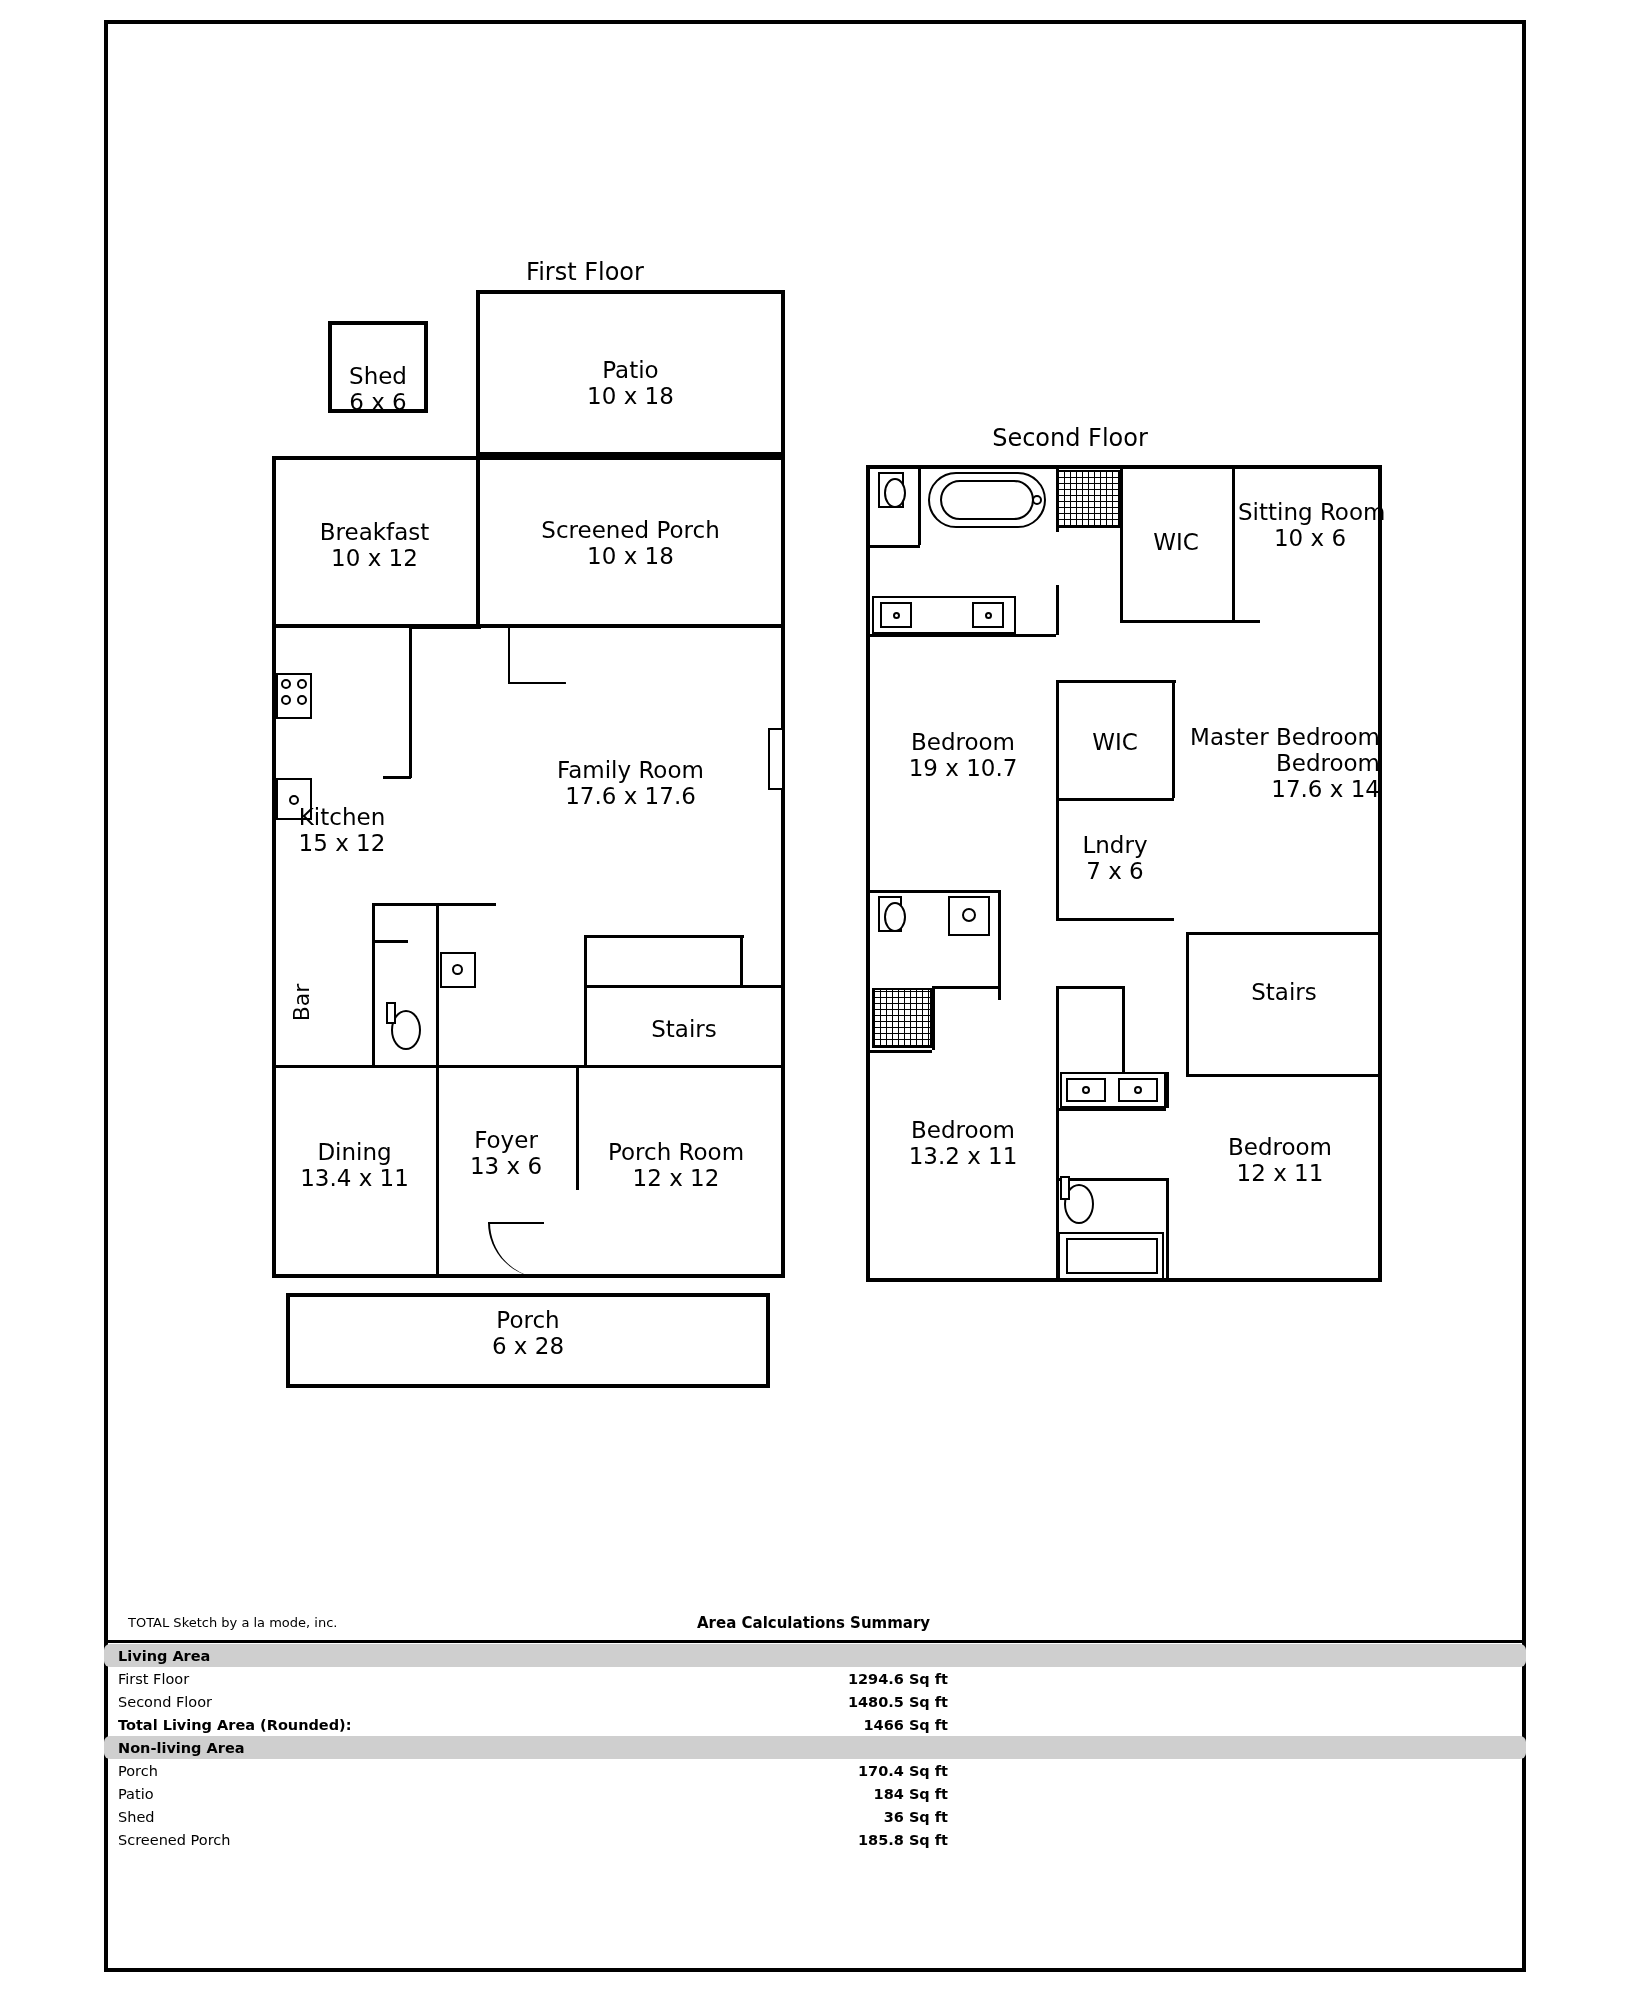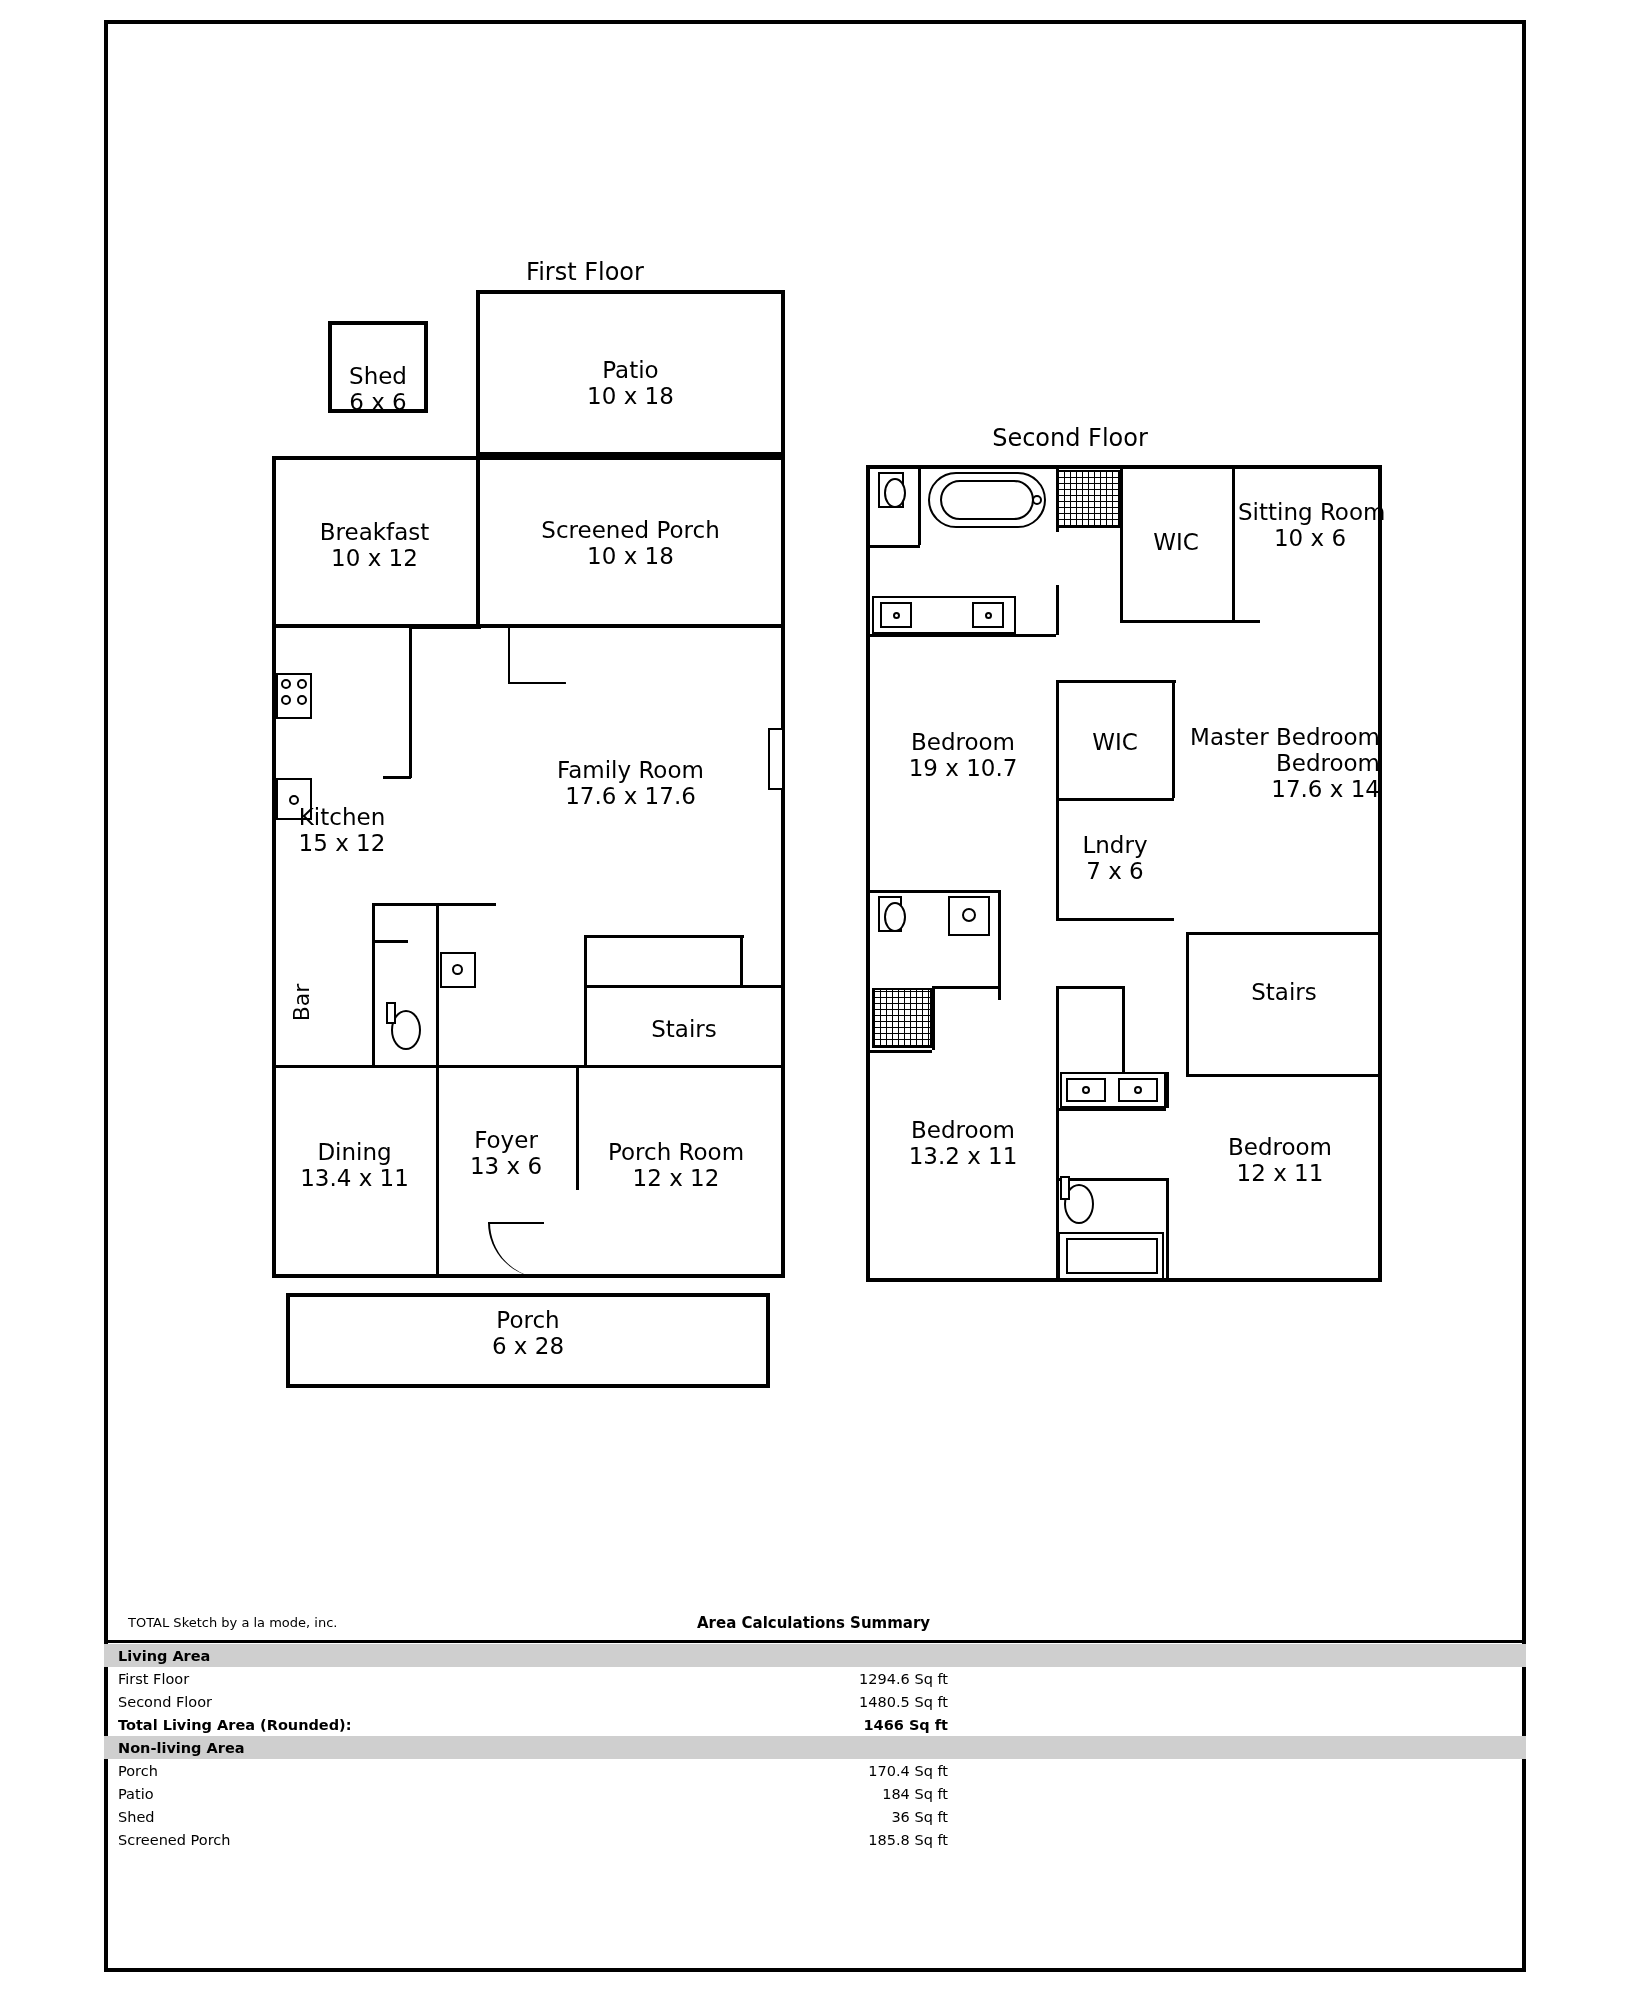--- a/index.html
+++ b/index.html
@@ -27,23 +27,23 @@
       repeating-linear-gradient(0deg, #000 0 1px, transparent 1px 6px),
       repeating-linear-gradient(90deg, #000 0 1px, transparent 1px 6px);
     background-color:#fff;}
   .door-arc{position:absolute;box-sizing:border-box;border:2px solid #000;border-radius:100%;background:transparent;}
 
   
   .sketch-credit{position:absolute;font-size:13px;color:#000;}
   .summary-title{position:absolute;font-size:15px;font-weight:bold;color:#000;}
   .sum-table{position:absolute;left:104px;top:1644px;width:1422px;font-size:14.5px;color:#000;}
   .sum-row{display:flex;align-items:center;height:23px;}
-  .sum-row.band{background:#cfcfcf;font-weight:bold;}
+  .sum-row.band{background:#cfcfcf;font-weight:bold;border-radius:6px;}
   .sum-label{padding-left:14px;width:520px;}
-  .sum-val{width:310px;text-align:right;}
+  .sum-val{width:310px;text-align:right;font-weight:bold;}
   .sum-row.total{font-weight:bold;}
   .rule{position:absolute;left:104px;width:1422px;height:3px;background:#000;}
 </style>
 </head>
 <body>
 
 <div id="page">
 
   <div class="outer-frame"></div>
 

